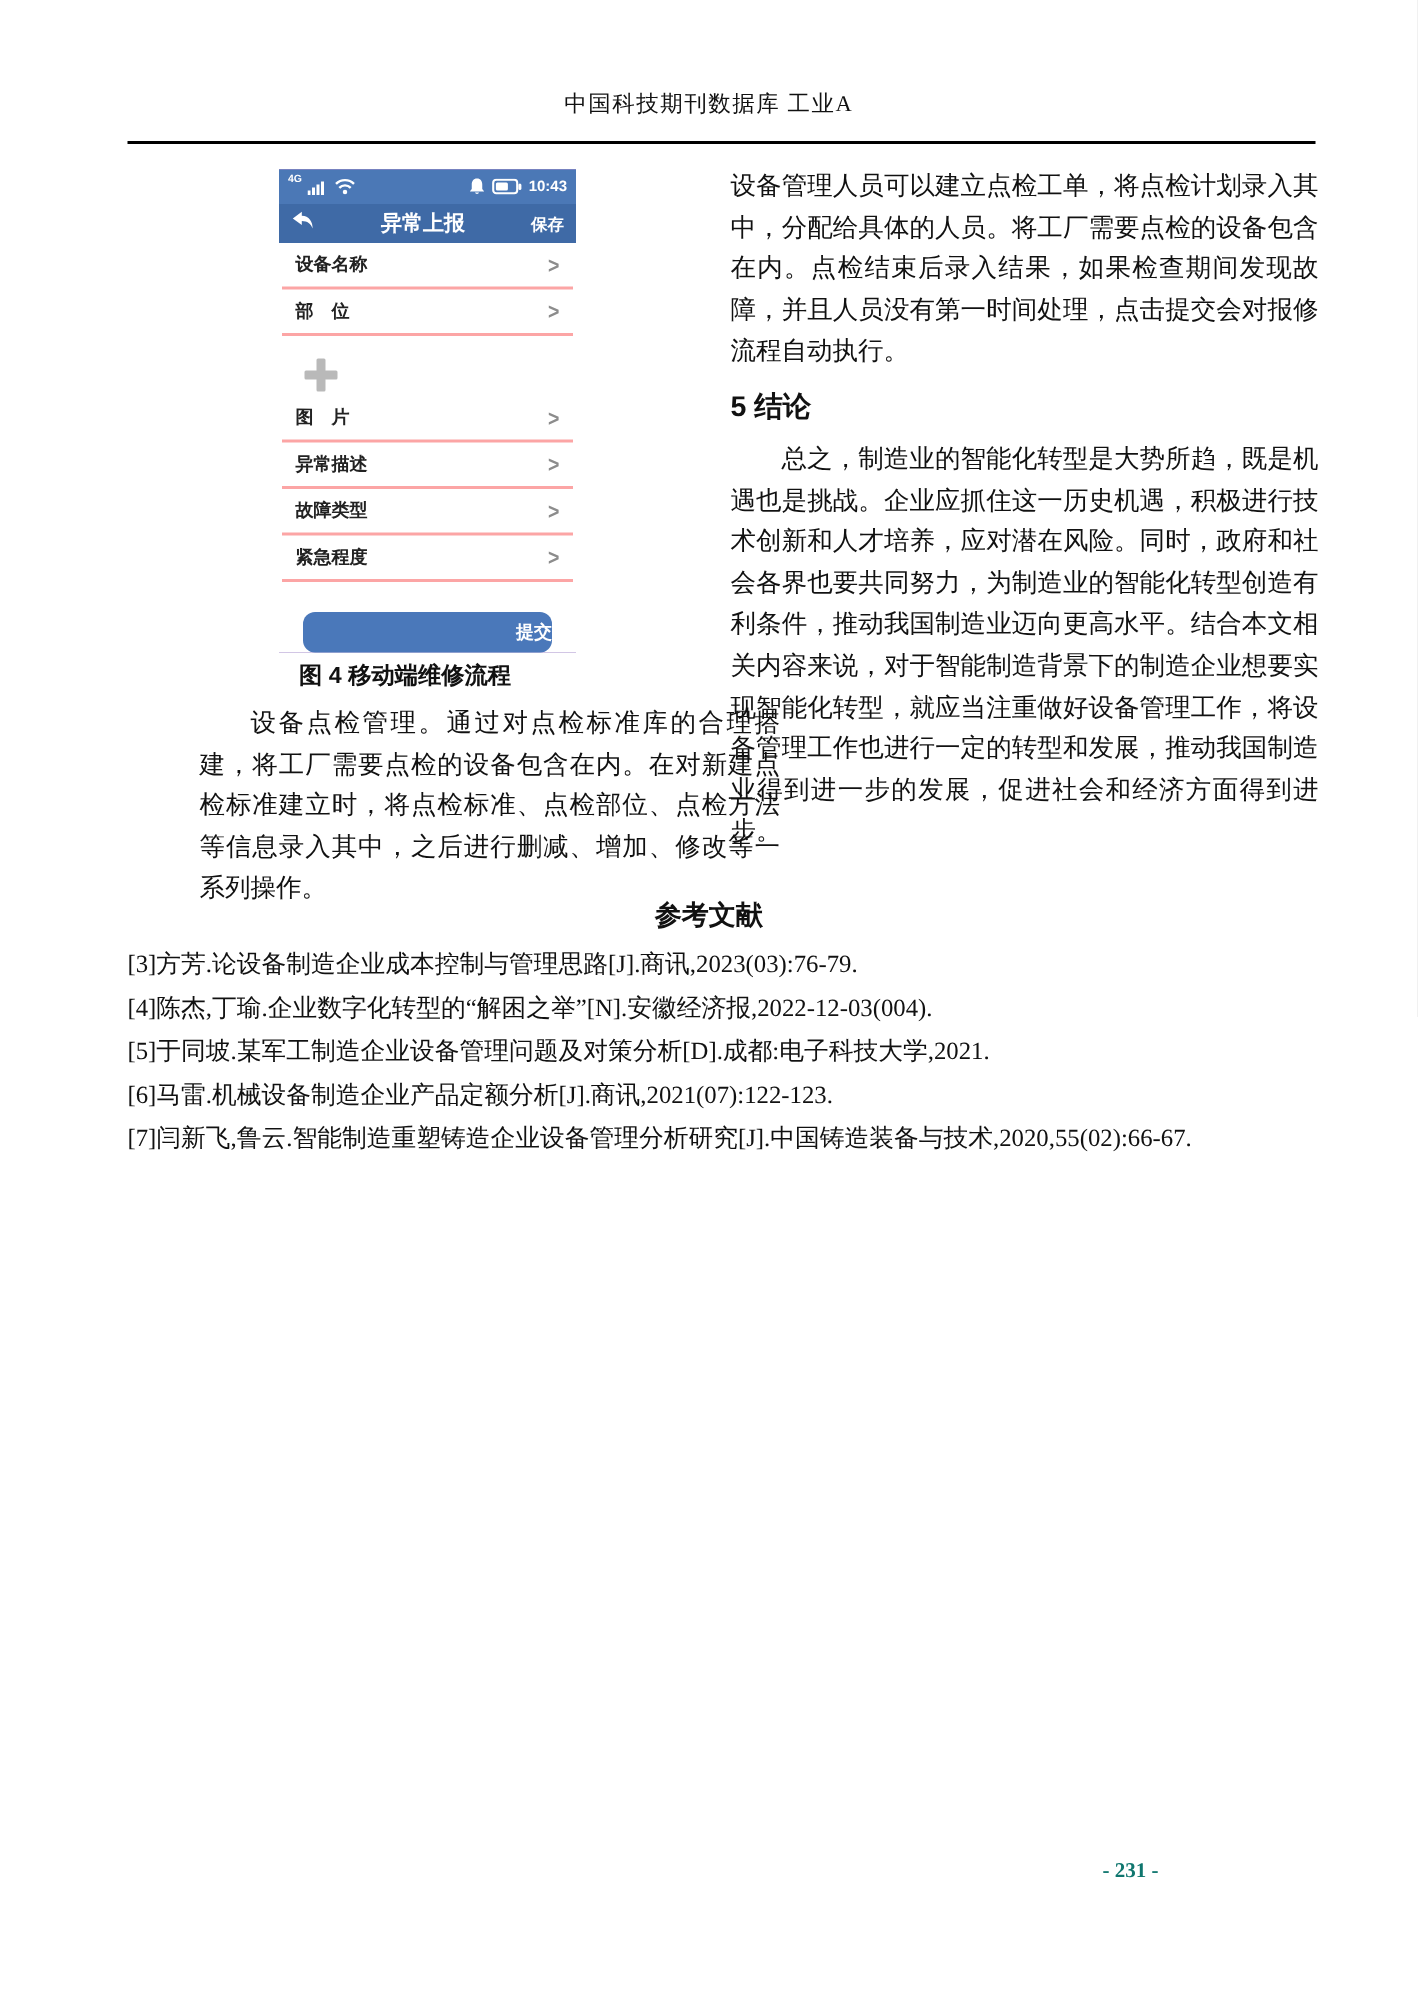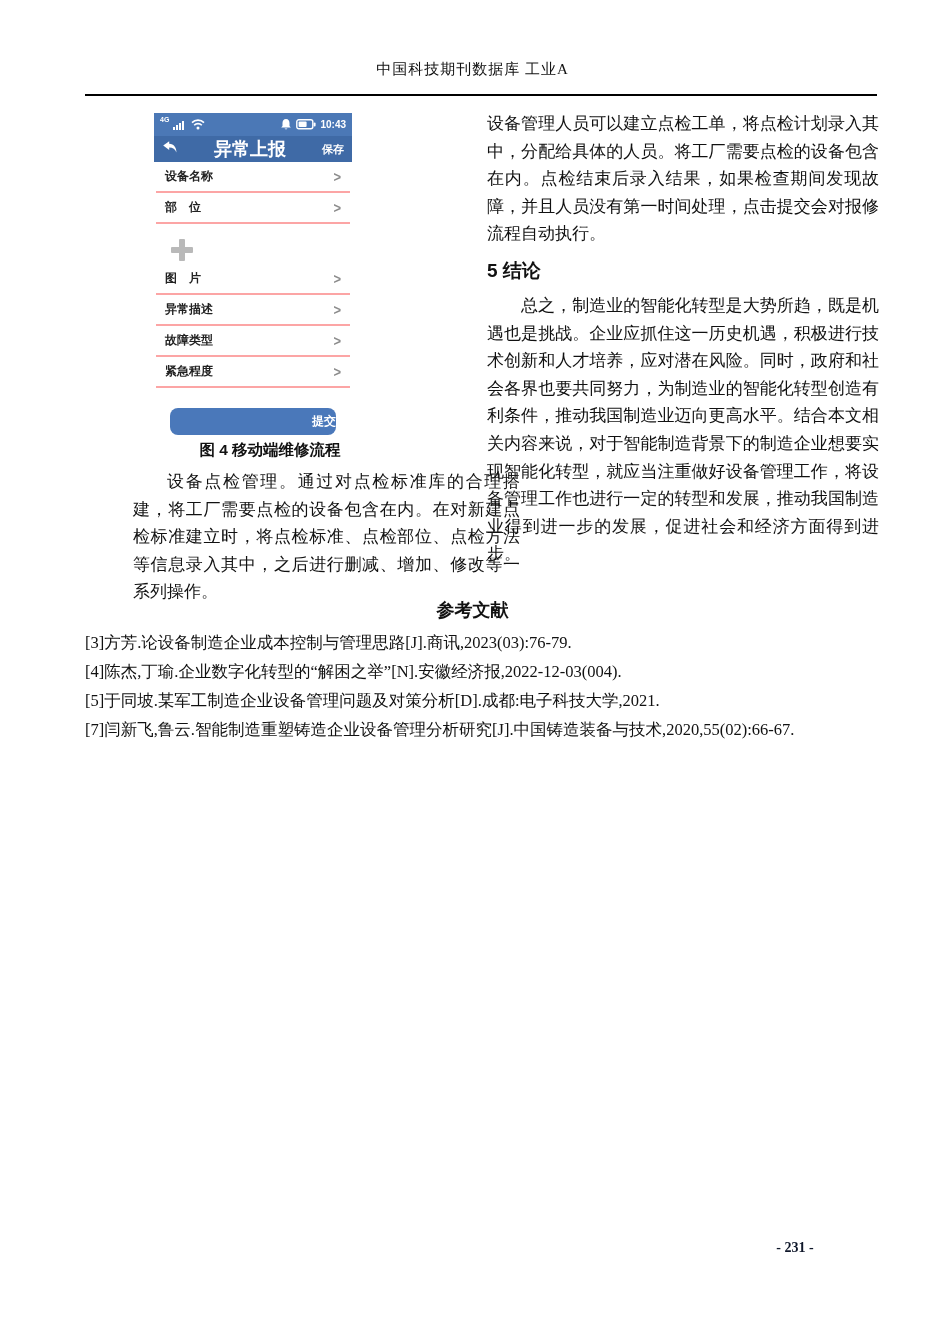--- a/index.html
+++ b/index.html
@@ -11,34 +11,34 @@
   }
   
   .run-header {
     position:absolute; top:60px; left:0; width:100%;
     text-align:center; font-size:15px; letter-spacing:1px; color:#111;
   }
   .header-rule {
     position:absolute; top:94px; left:85px; width:792px; height:2px; background:#000;
   }
   
-  .phone { position:absolute; top:113px; left:154px; width:198px; background:#4c1d95; }
+  .phone { position:absolute; top:113px; left:186px; width:198px; background:#4c1d95; }
   .p-status {
     height:23px; background:#4b78b6; display:flex; align-items:center;
     padding:0 6px; color:#fff; font-family:"Liberation Sans","DejaVu Sans",sans-serif;
   }
   .p-status .grow { flex:1; }
   .net-label { font-size:7px; font-weight:bold; align-self:flex-start; margin-top:3px; }
   .p-status svg { display:block; margin-left:4px; }
   .p-time { font-size:10px; font-weight:bold; margin-left:4px; }
   .p-nav {
     height:26px; background:#3f6aa6; display:flex; align-items:center;
     padding:0 8px; color:#fff; font-family:"Liberation Sans","DejaVu Sans",sans-serif;
   }
-  .p-nav-title { flex:1; text-align:center; font-size:18px; font-weight:bold; }
+  .p-nav-title { flex:1; text-align:center; font-size:14px; font-weight:bold; }
   .p-save { font-size:11px; font-weight:bold; }
   .p-body { background:#fff; }
   .p-row {
     height:31px; margin:0 2px; padding:0 9px;
     display:flex; align-items:center; justify-content:space-between;
     border-bottom:2px solid #fca5a5;
     font-family:"Liberation Sans","DejaVu Sans",sans-serif;
   }
   .p-row .lbl { font-size:12px; font-weight:bold; color:#222; }
   .p-row .chev { font-size:13px; color:#8c8c8c; font-weight:bold; transform:scaleY(1.15); }
@@ -82,22 +82,22 @@
   
   .ref-heading {
     position:absolute; top:598px; left:0; width:100%; text-align:center;
     font-size:18px; font-weight:bold; color:#111;
     font-family:"Liberation Sans","DejaVu Sans",sans-serif;
   }
   .ref-list { position:absolute; top:628px; left:85px; width:800px; list-style:none; }
   .ref-list li { font-size:16.5px; line-height:29px; color:#111; white-space:nowrap; }
   
   .page-num {
-    position:absolute; top:1240px; right:90px; width:120px; text-align:center;
-    font-size:14px; font-weight:bold; color:#0f172a;
+    position:absolute; top:1240px; right:90px; width:120px; text-align:left;
+    font-size:14px; font-weight:bold; color:#0f766e;
   }
 </style>
 </head>
 <body>
 
 <div class="page">
 
   <div class="run-header">中国科技期刊数据库 工业A</div>
   <div class="header-rule"></div>
 
@@ -188,18 +188,19 @@
 
   <p class="col-right-para1">设备管理人员可以建立点检工单，将点检计划录入其中，分配给具体的人员。将工厂需要点检的设备包含在内。点检结束后录入结果，如果检查期间发现故障，并且人员没有第一时间处理，点击提交会对报修流程自动执行。</p>
   <h2 class="sec-heading">5 结论</h2>
   <p class="col-right-para2">总之，制造业的智能化转型是大势所趋，既是机遇也是挑战。企业应抓住这一历史机遇，积极进行技术创新和人才培养，应对潜在风险。同时，政府和社会各界也要共同努力，为制造业的智能化转型创造有利条件，推动我国制造业迈向更高水平。结合本文相关内容来说，对于智能制造背景下的制造企业想要实现智能化转型，就应当注重做好设备管理工作，将设备管理工作也进行一定的转型和发展，推动我国制造业得到进一步的发展，促进社会和经济方面得到进步。</p>
 
   <div class="ref-heading">参考文献</div>
   <ul class="ref-list">
     <li>[3]方芳.论设备制造企业成本控制与管理思路[J].商讯,2023(03):76-79.</li>
     <li>[4]陈杰,丁瑜.企业数字化转型的“解困之举”[N].安徽经济报,2022-12-03(004).</li>
     <li>[5]于同坡.某军工制造企业设备管理问题及对策分析[D].成都:电子科技大学,2021.</li>
+    <li>[6]马雷.机械设备制造企业产品定额分析[J].商讯,2021(07):122-123.</li>
     <li>[7]闫新飞,鲁云.智能制造重塑铸造企业设备管理分析研究[J].中国铸造装备与技术,2020,55(02):66-67.</li>
   </ul>
 
   <div class="page-num">- 231 -</div>
 
 </div>
 
 </body></html>

